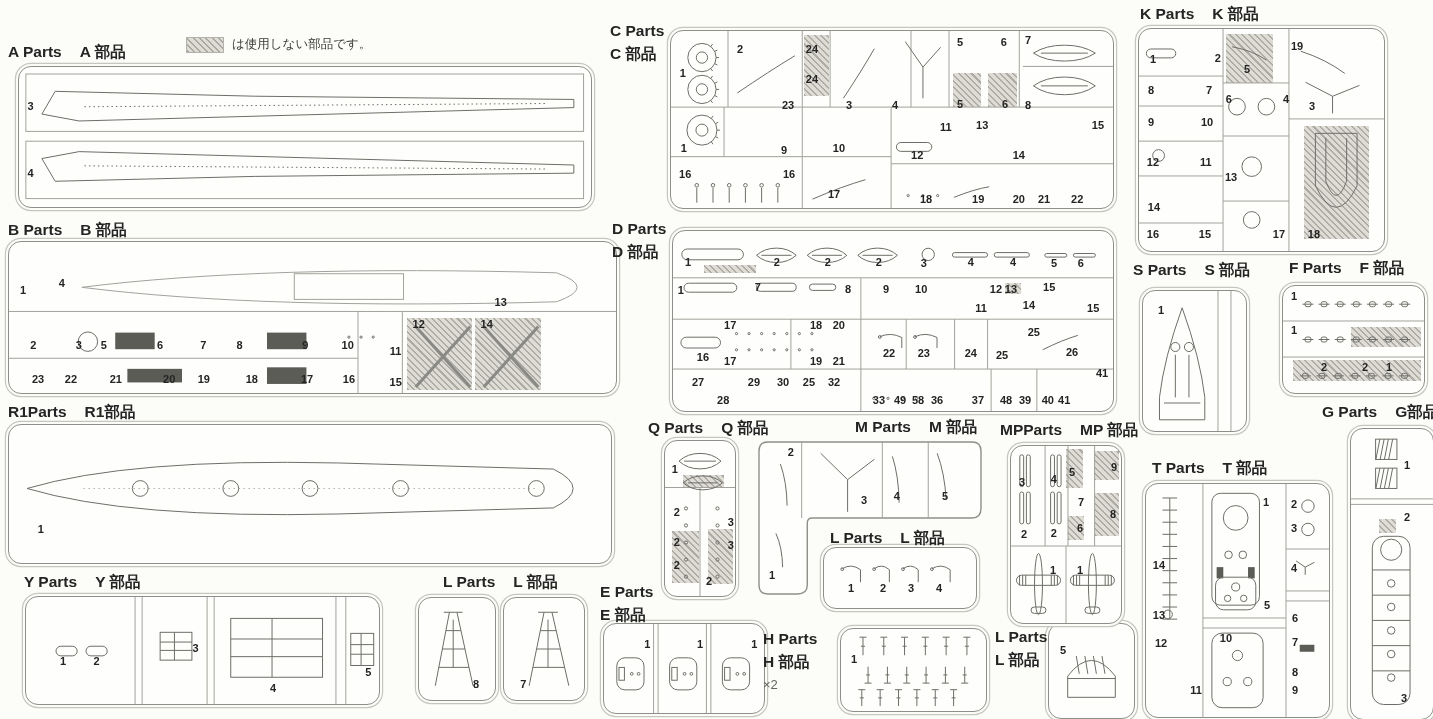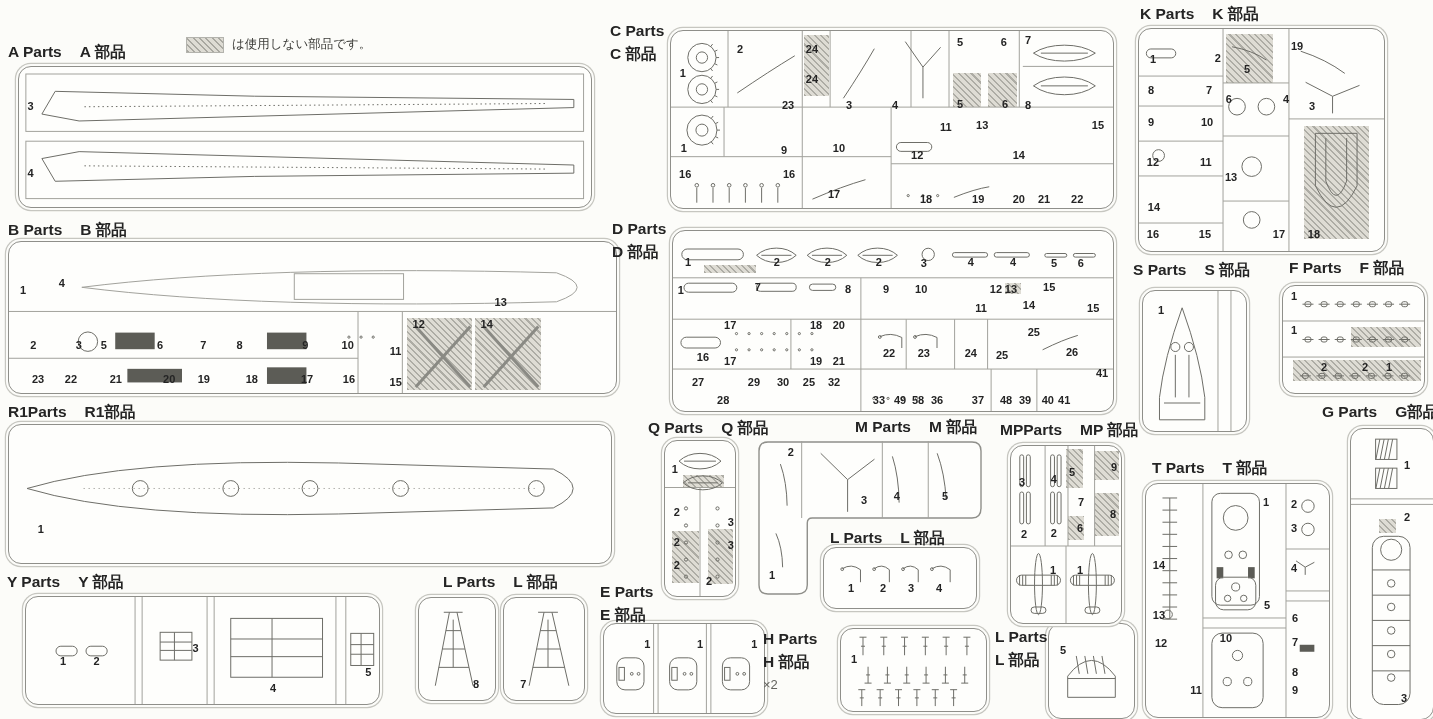--- a/index.html
+++ b/index.html
@@ -105,21 +105,21 @@
           <circle cx="221.77679999999998" cy="63.48" r="7.8936" stroke="#6e6e68" stroke-width="1" fill="none"></circle>
           <circle cx="301" cy="63.48" r="7.8936" stroke="#6e6e68" stroke-width="1" fill="none"></circle>
           <circle cx="391.5408" cy="63.48" r="7.8936" stroke="#6e6e68" stroke-width="1" fill="none"></circle>
           <circle cx="527.352" cy="63.48" r="7.8936" stroke="#6e6e68" stroke-width="1" fill="none"></circle>
           <line x1="74.648" y1="63.48" x2="527.352" y2="63.48" stroke="#6e6e68" stroke-width="0.8" stroke-dasharray="1 4"></line>
         </svg>
         <span class="pn" style="left: 5.3%; top: 75%;">1</span>
       </div>
     </section>
   <section>
-      <div class="hdr" style="left: 7px; top: 572px;"><span class="en">Y Parts</span><span class="jp">Y 部品</span></div>
+      <div class="hdr" style="left: 24px; top: 572px;"><span class="en">Y Parts</span><span class="jp">Y 部品</span></div>
       <div class="pbox" style="left: 25px; top: 596px; width: 353px; height: 107px;">
         <svg width="353" height="107" class="lay">
           <line x1="109.07699999999998" y1="0" x2="109.07699999999998" y2="107" stroke="#a2a29c" stroke-width="1"></line>
           <line x1="116.13699999999999" y1="0" x2="116.13699999999999" y2="107" stroke="#a2a29c" stroke-width="1"></line>
           <line x1="181.08899999999997" y1="0" x2="181.08899999999997" y2="107" stroke="#a2a29c" stroke-width="1"></line>
           <line x1="188.14899999999997" y1="0" x2="188.14899999999997" y2="107" stroke="#a2a29c" stroke-width="1"></line>
           <line x1="309.93399999999997" y1="0" x2="309.93399999999997" y2="107" stroke="#a2a29c" stroke-width="1"></line>
           <line x1="319.818" y1="0" x2="319.818" y2="107" stroke="#a2a29c" stroke-width="1"></line>
           <rect x="30.005" y="49.22" width="21.18" height="9.63" rx="4.815" stroke="#6e6e68" stroke-width="1" fill="none"></rect>
           <rect x="60.01" y="49.22" width="21.18" height="9.63" rx="4.815" stroke="#6e6e68" stroke-width="1" fill="none"></rect>

